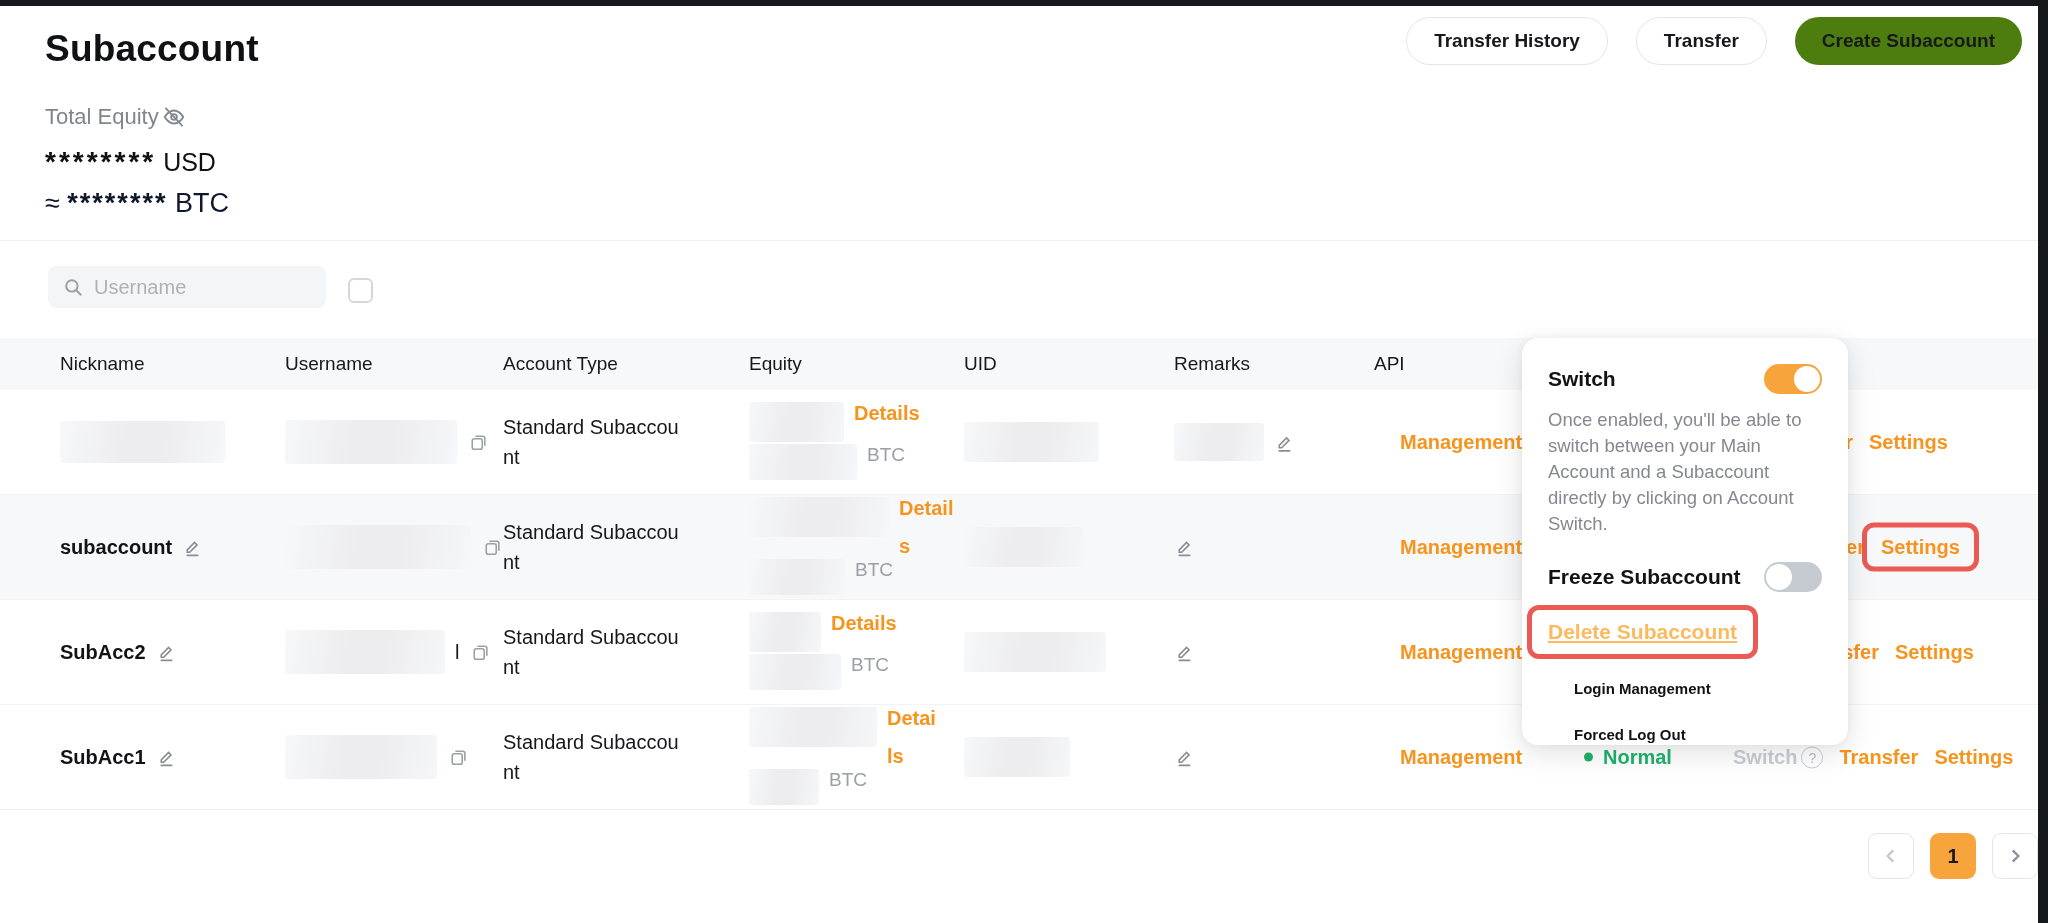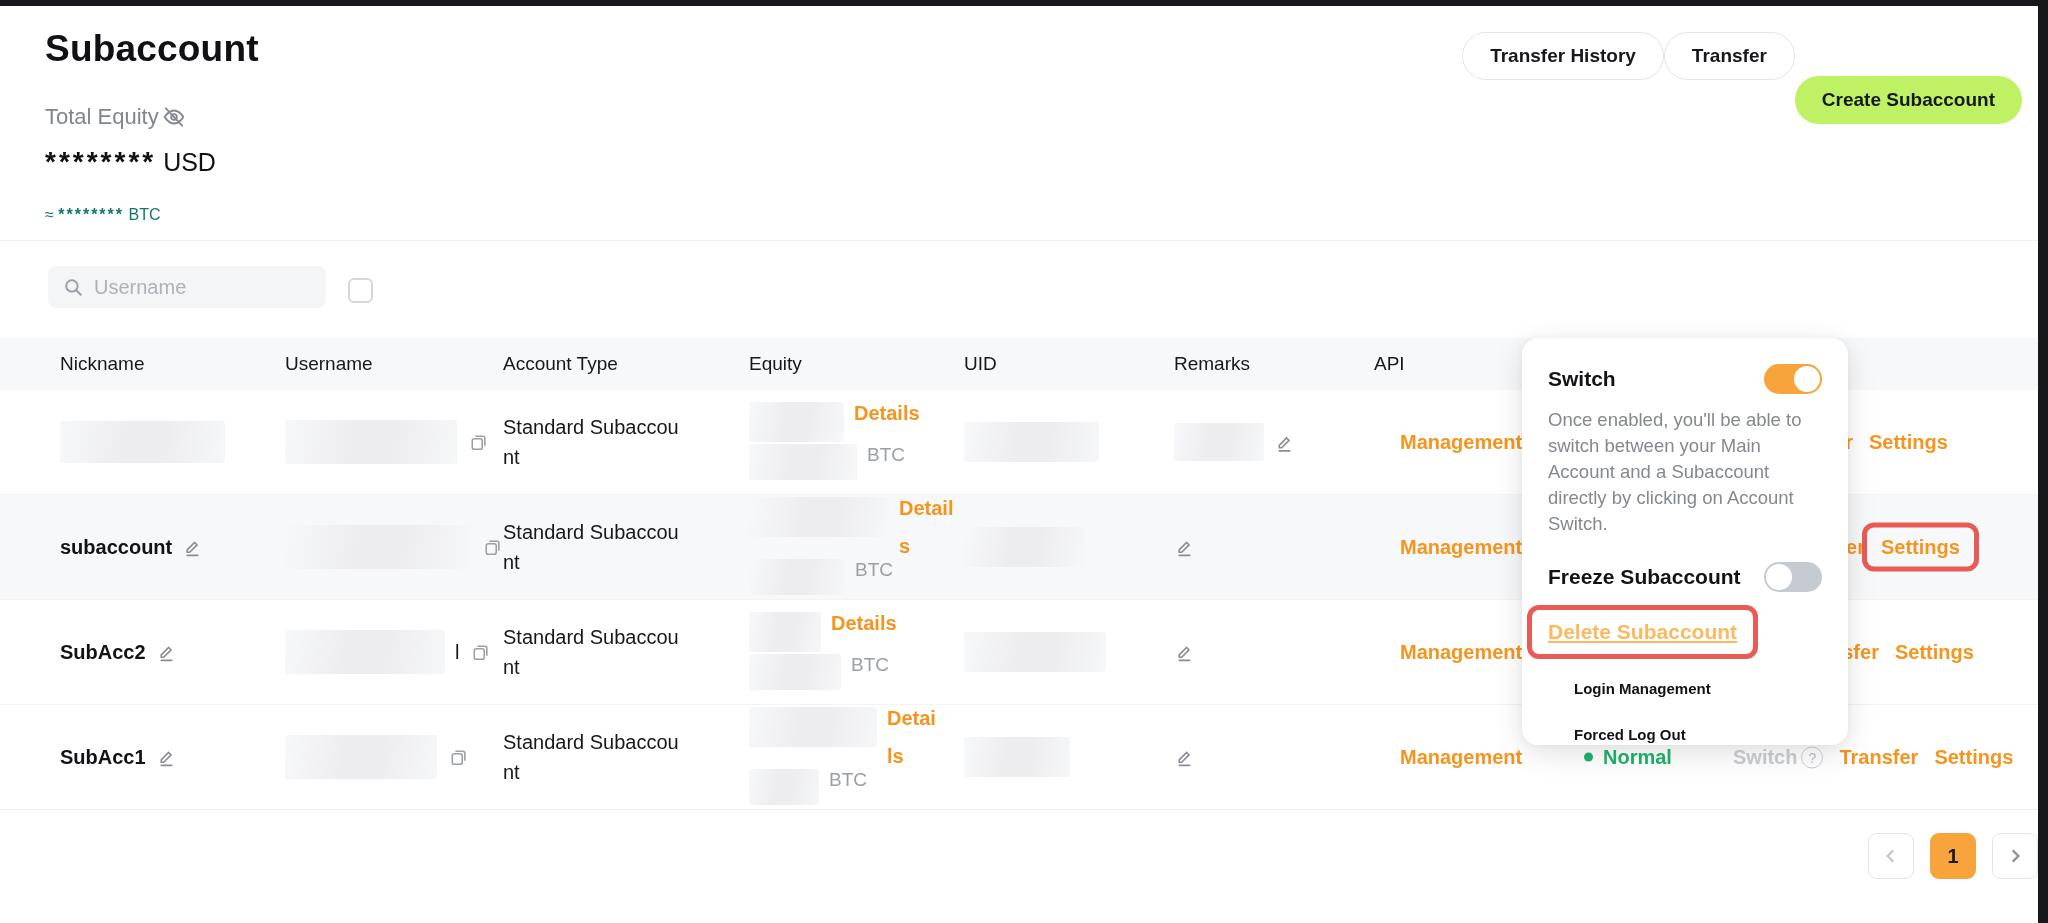--- a/index.html
+++ b/index.html
@@ -4,29 +4,29 @@
 <style>
   * { margin:0; padding:0; box-sizing:border-box; }
   html,body { width:2048px; height:923px; background:#ffffff; font-family:"Liberation Sans", sans-serif; color:#17181b; overflow:hidden; }
   .stage { position:relative; width:2048px; height:889px; background:#fff; }
 
   .topbar { position:absolute; left:0; top:0; width:2048px; height:6px; background:#17181c; }
   .right-rail { position:absolute; right:0; top:0; width:10px; height:923px; background:#17181c; }
 
   
   .page-title { position:absolute; left:45px; top:28px; font-size:37px; font-weight:700; color:#101114; letter-spacing:.2px; }
-  .hdr-buttons { position:absolute; top:32px; right:26px; display:flex; align-items:flex-start; }
+  .hdr-buttons { position:absolute; top:17px; right:26px; display:flex; gap:28px; align-items:flex-end; }
   .pill { height:48px; border-radius:24px; display:flex; align-items:center; padding:0 27px; font-size:19px; font-weight:700; color:#17181b; background:#fff; border:1.5px solid #e3e5e9; cursor:pointer; }
-  .pill.primary { background:#bef264; border:none;margin-top:44px; }
+  .pill.primary { background:#4d7c0f; border:none; }
 
   
   .eq-label { position:absolute; left:45px; top:104px; font-size:22px; color:#81858c; display:flex; align-items:center; gap:2px;justify-content:flex-end; }
   .masked-usd { position:absolute; left:45px; top:146px; font-size:25px; color:#101114; }
   .masked-usd .stars { font-weight:700; font-size:28px; letter-spacing:3px; }
-  .masked-btc { position:absolute; left:45px; top:206px; font-size:16px; color:#0f766e; }
+  .masked-btc { position:absolute; left:45px; top:188px; font-size:27px; color:#0f172a; }
   .masked-btc .stars { font-weight:700; letter-spacing:2px; }
   .divider { position:absolute; left:0; top:240px; width:2038px; height:1px; background:#f0f1f4; }
 
   
   .search-box { position:absolute; left:48px; top:266px; width:278px; height:42px; background:#f3f5f7; border-radius:8px; display:flex; align-items:center; padding:0 14px; gap:10px; }
   .search-box input { border:none; outline:none; background:transparent; font-size:20px; color:#17181b; width:100%; font-family:"Liberation Sans", sans-serif; }
   .search-box input::placeholder { color:#aeb2b8; }
   .checkbox { position:absolute; left:348px; top:278px; width:25px; height:25px; border:2px solid #d4d8dd; border-radius:6px; background:#fff; cursor:pointer; }
   .checkbox-label { position:absolute; left:388px; top:278px; font-size:19px; font-weight:600; color:#17181b; }
 

